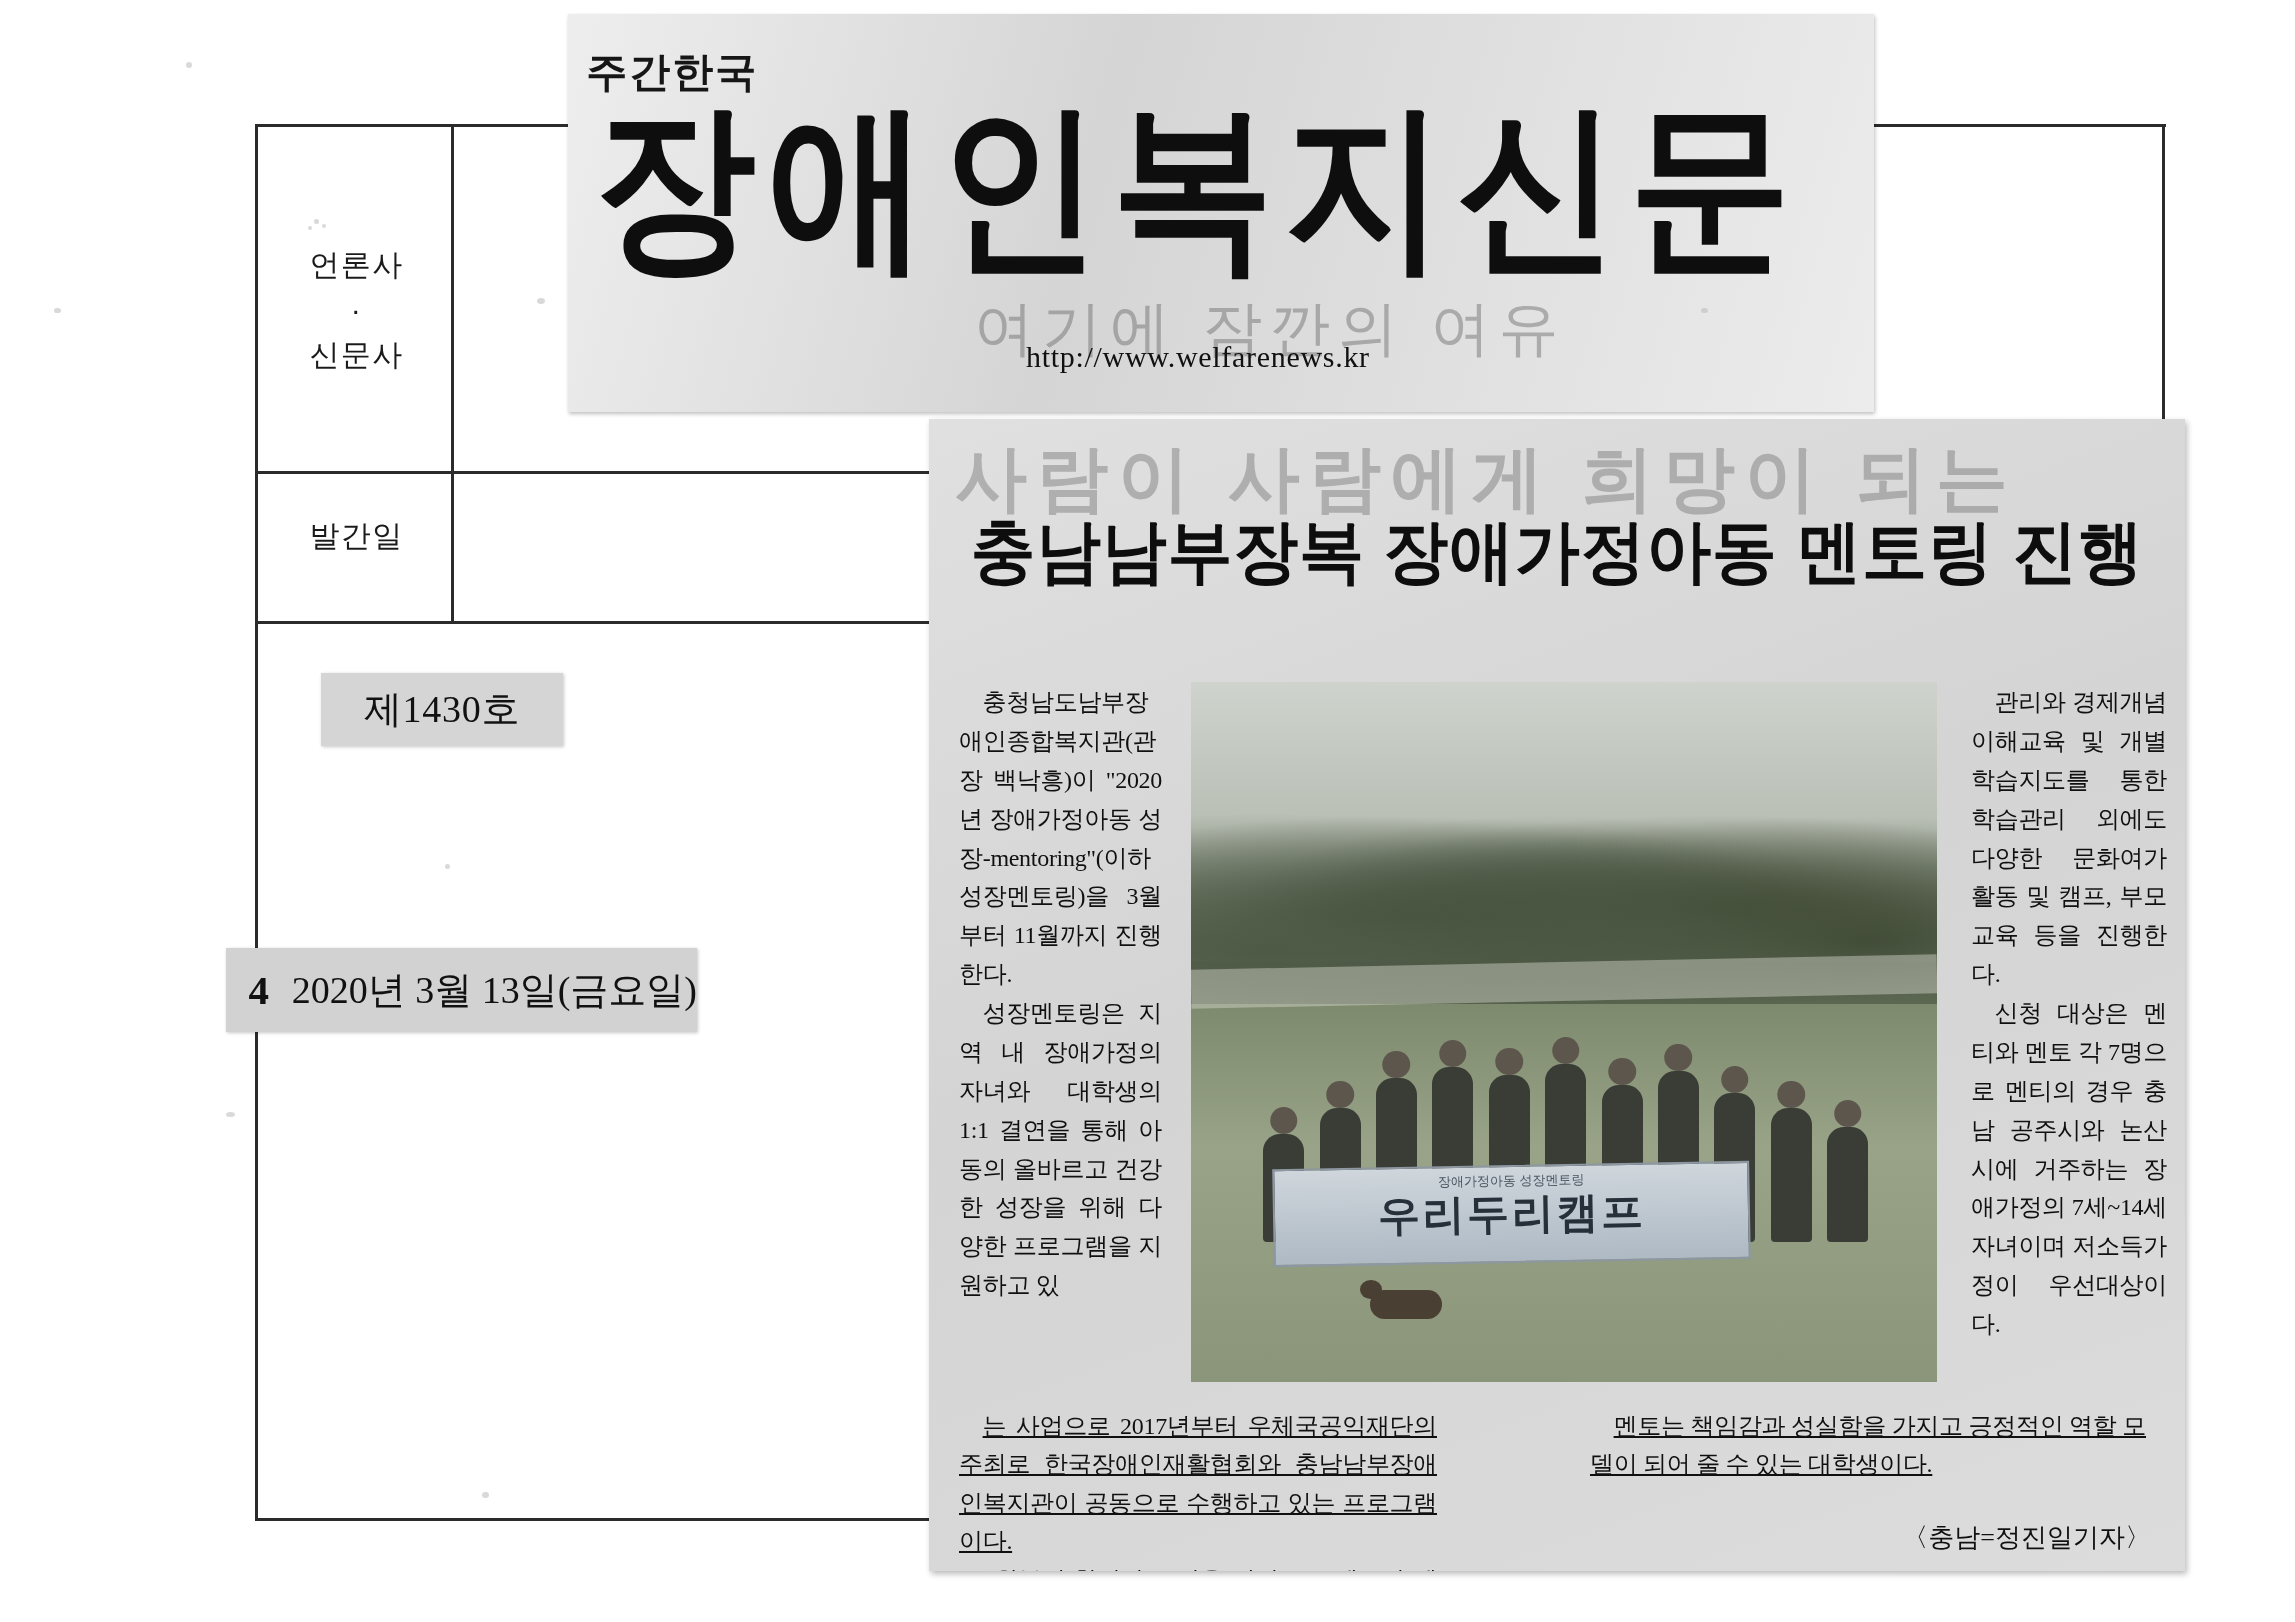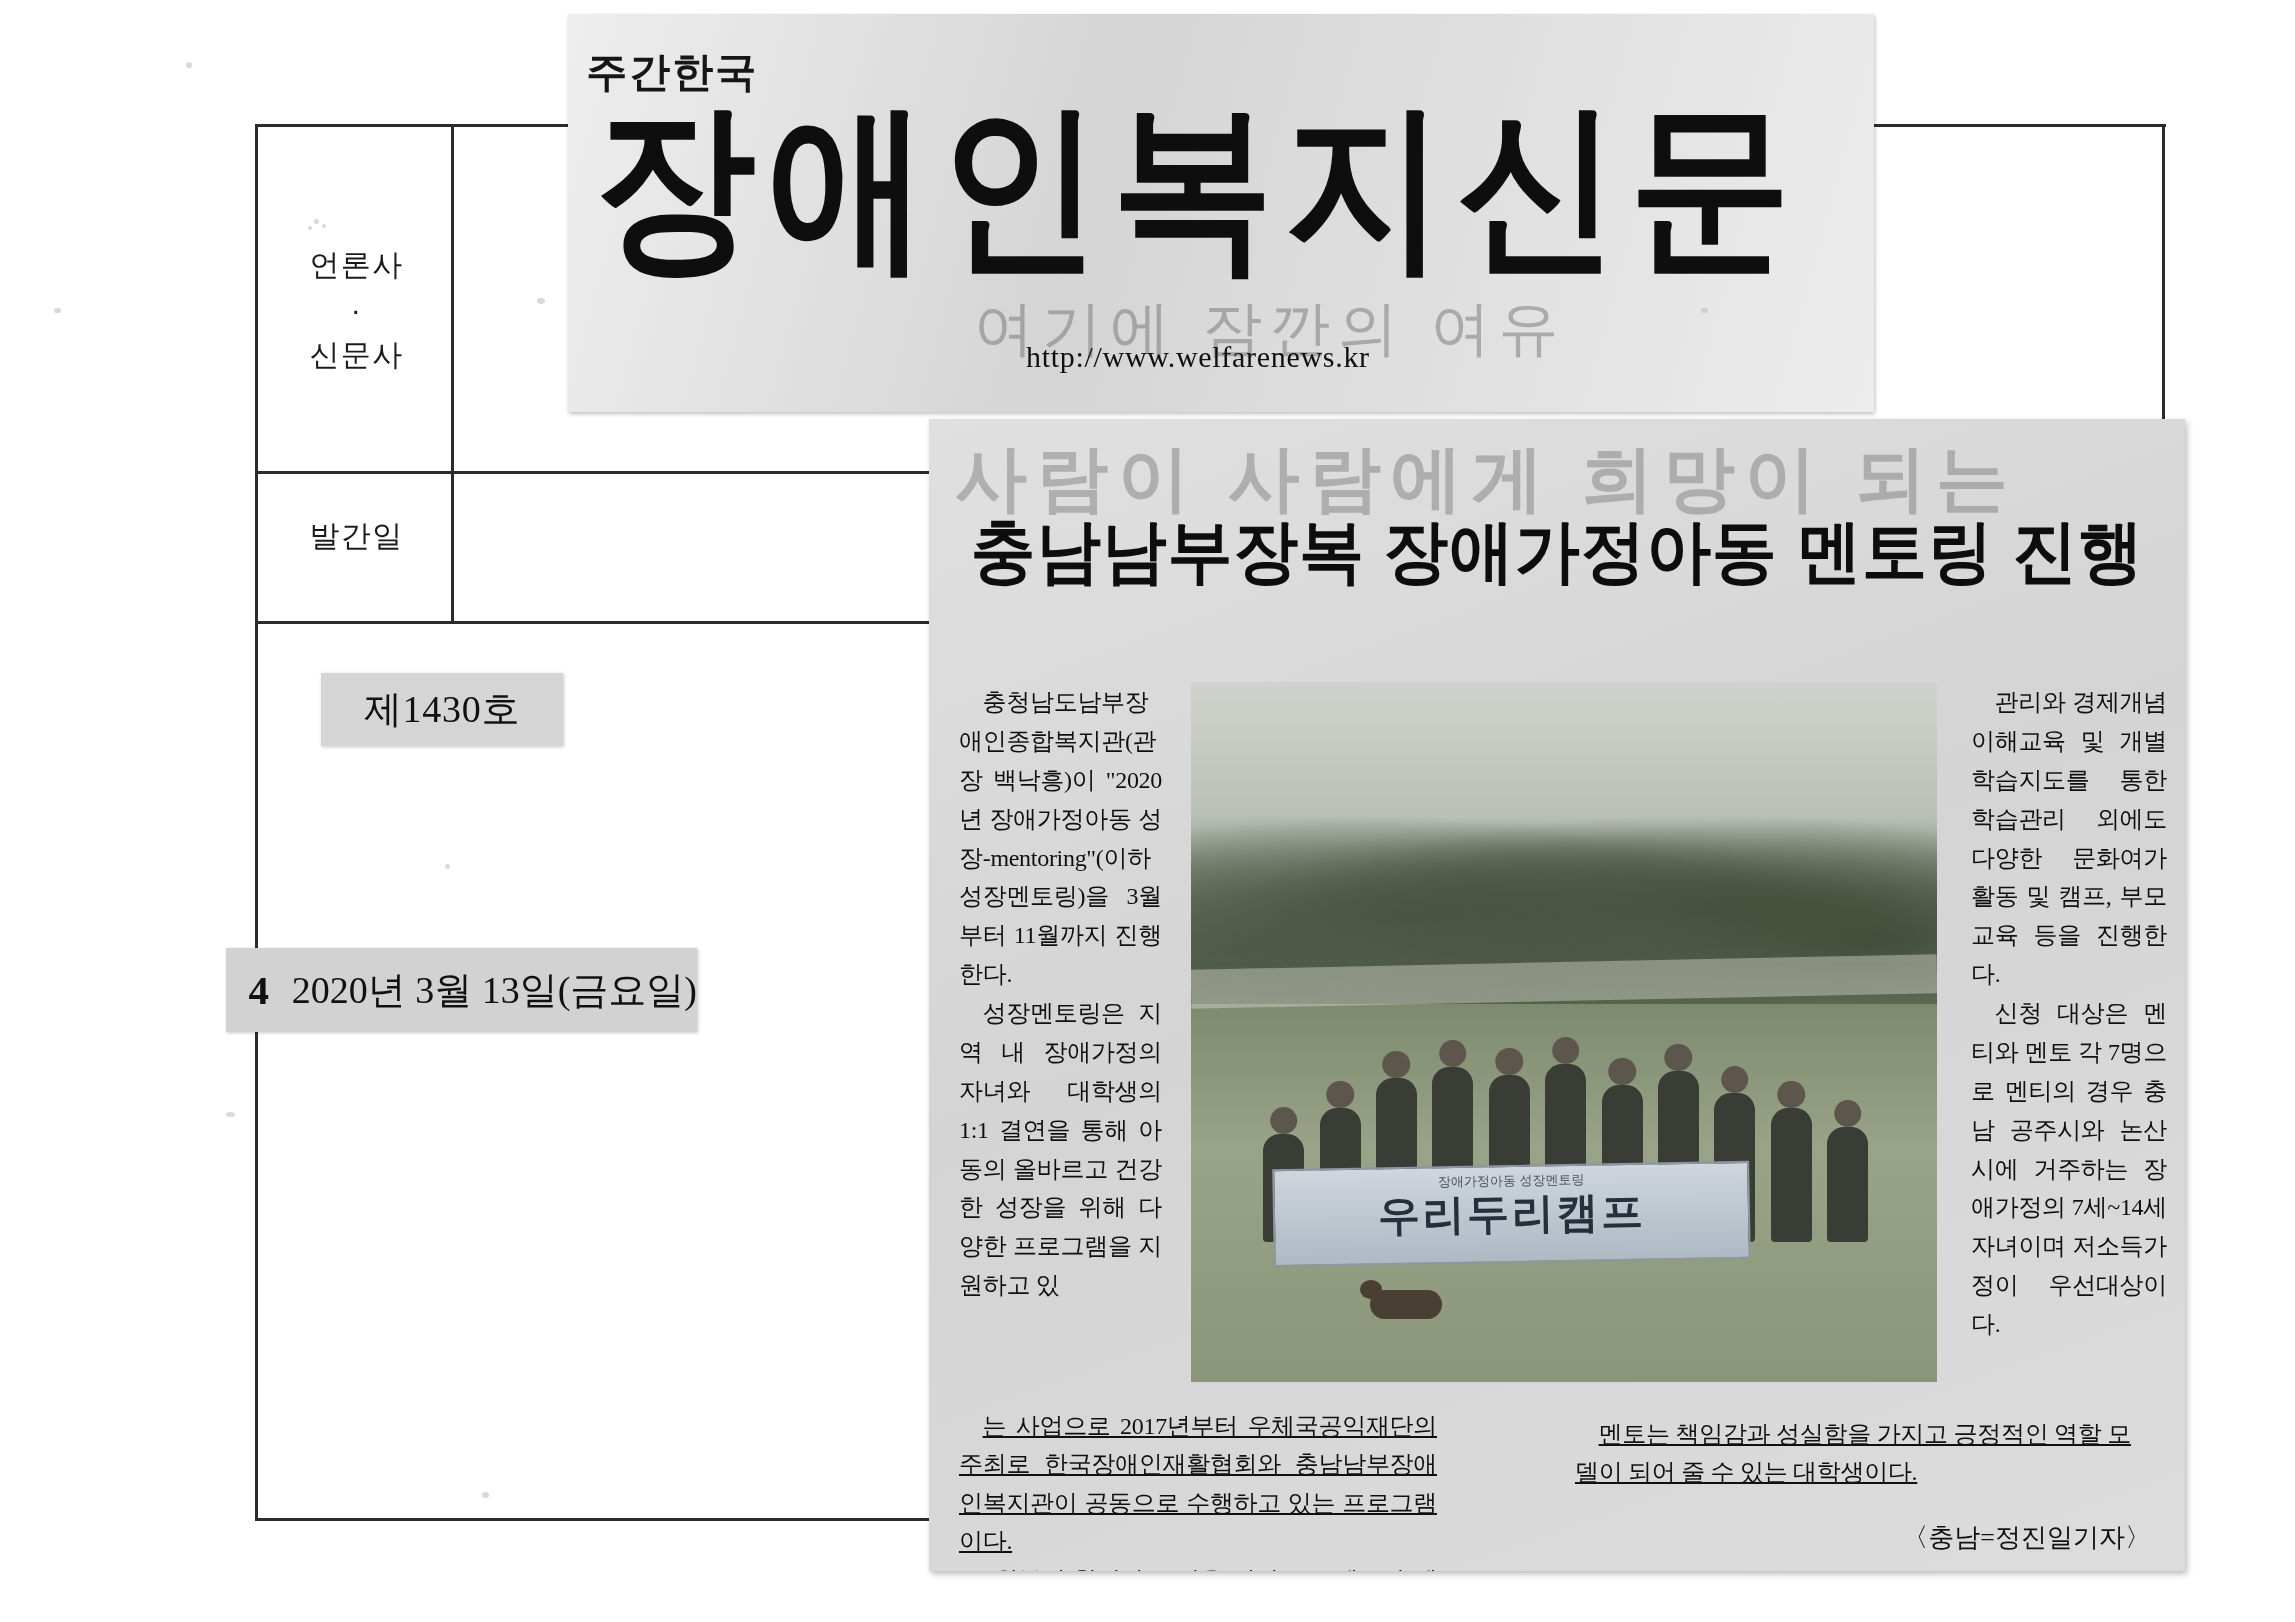--- a/index.html
+++ b/index.html
@@ -213,21 +213,21 @@
     position: absolute;
     font-size: 24px;
     line-height: 1.6;
     color: #101010;
     font-family: "Liberation Serif", serif;
     letter-spacing: -0.3px;
     text-align: justify;
   }
   .col-wide p { margin: 0; text-indent: 23.6px; text-decoration: underline; }
   .col-b1 { left: 30px;  top: 988px; width: 478px; }
-  .col-b2 { left: 646px; top: 988px; width: 556px; margin-top: 8px; }
+  .col-b2 { left: 661px; top: 988px; width: 556px; }
 
   .byline {
     position: absolute;
     right: 34px;
     bottom: 15.7px;
     font-size: 26px;
     font-family: "Liberation Serif", serif;
     color: #101010;
     white-space: nowrap;
   }

